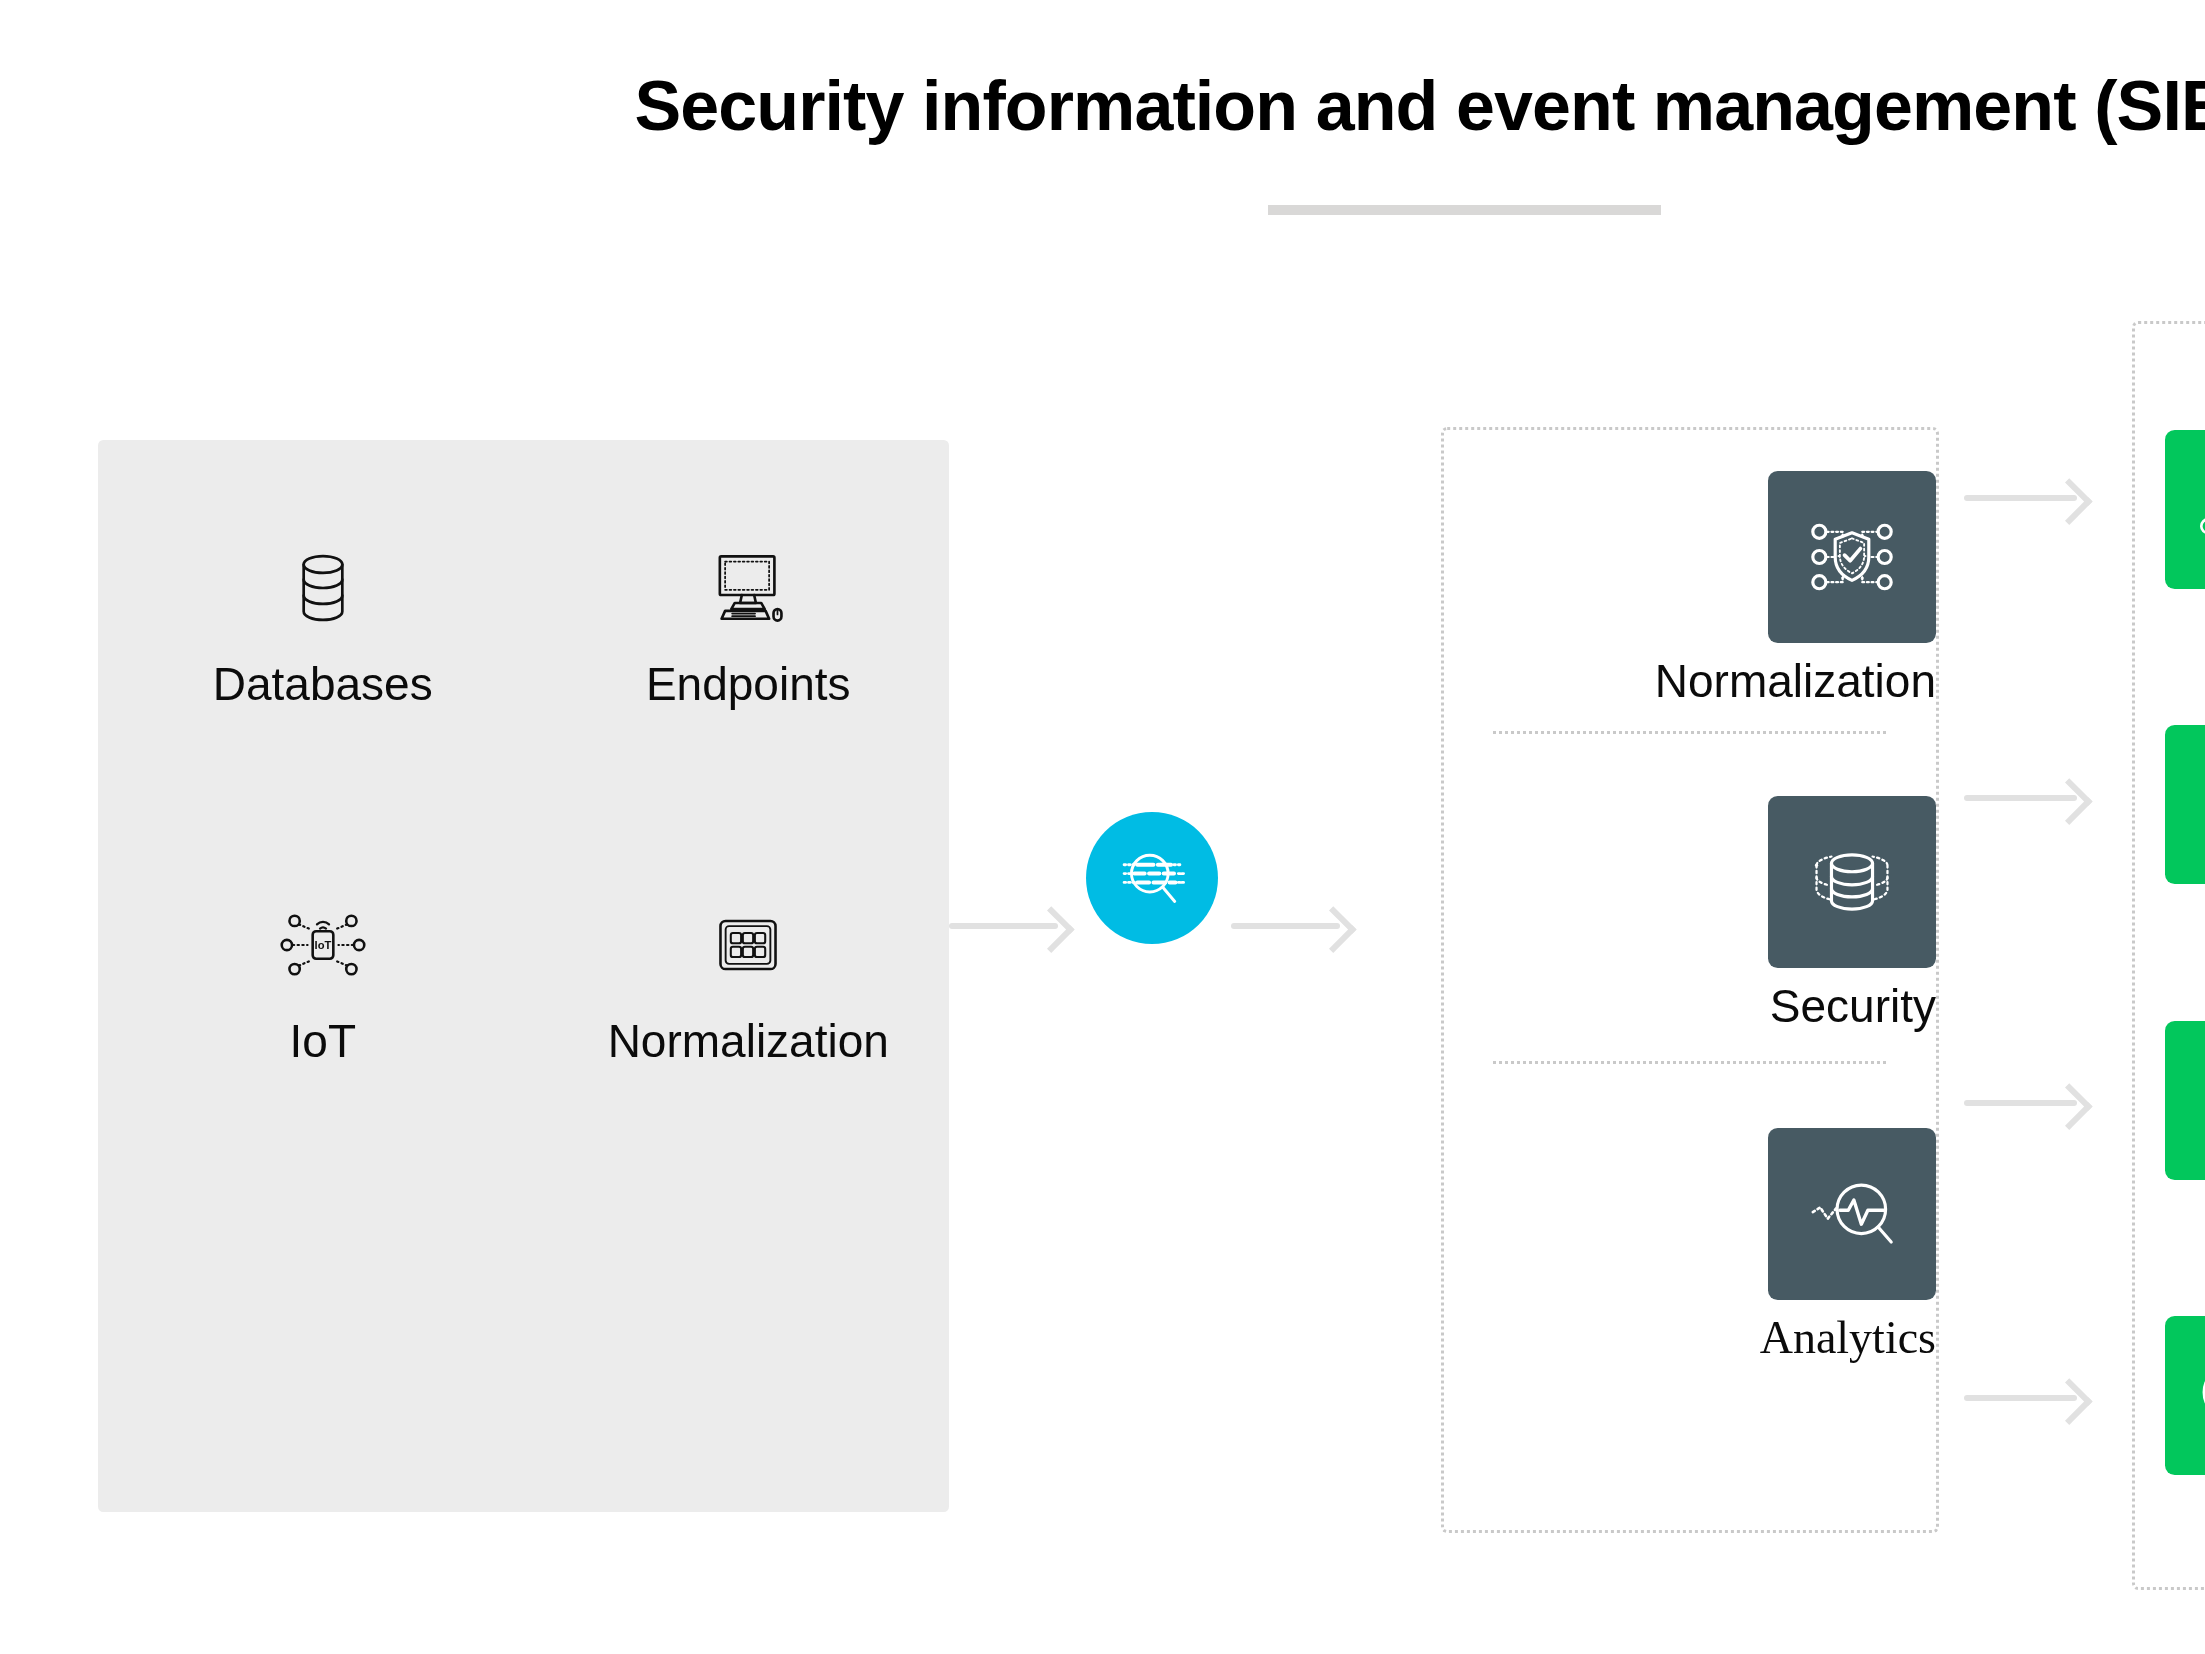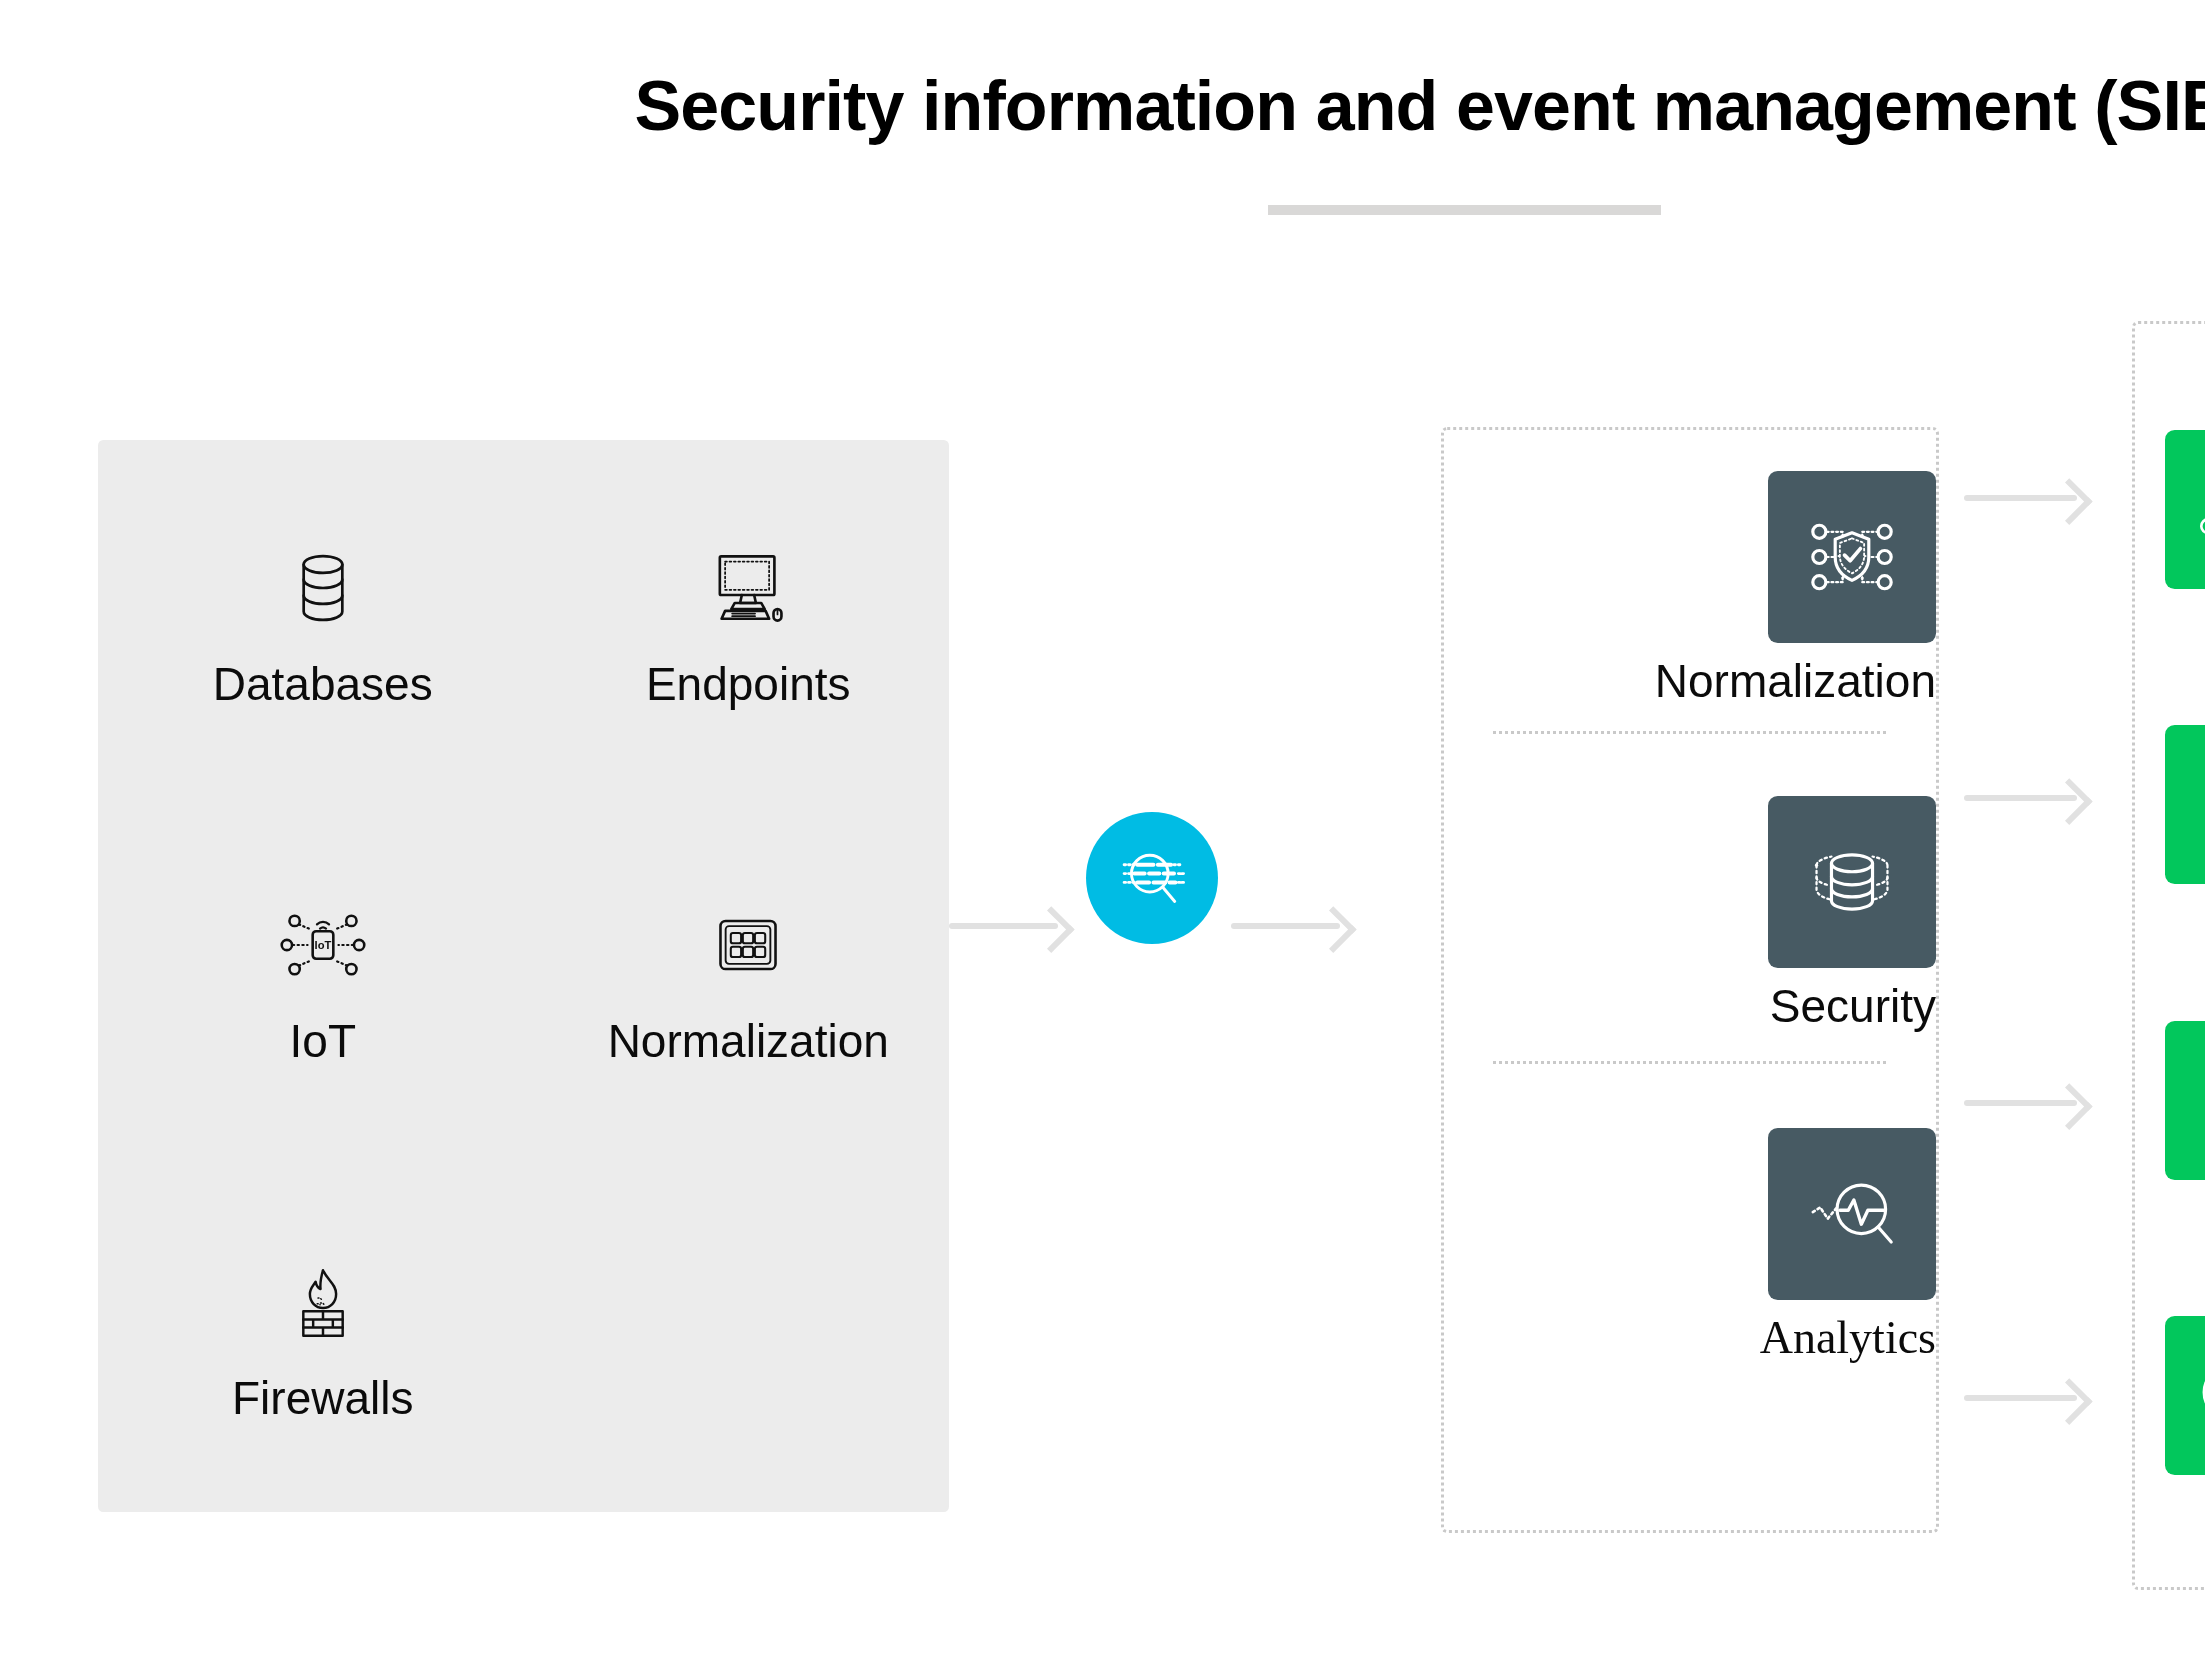--- a/index.html
+++ b/index.html
@@ -138,31 +138,20 @@
           <rect x="44" y="36" width="12" height="12" rx="2.5" stroke-width="2.4"></rect>
           <rect x="58" y="36" width="12" height="12" rx="2.5" stroke-width="2.4"></rect>
           <rect x="30" y="52" width="12" height="12" rx="2.5" stroke-width="2.4"></rect>
           <rect x="44" y="52" width="12" height="12" rx="2.5" stroke-width="2.4"></rect>
           <rect x="58" y="52" width="12" height="12" rx="2.5" stroke-width="2.4"></rect>
         </svg>
       </div>
       <div class="src-label">Normalization</div>
     </div>
 
-    <div class="src-cell">
-      <div class="src-ico">
-        <svg viewBox="0 0 100 100" width="82" height="82" fill="none" stroke="#111" stroke-width="3" stroke-linecap="round" stroke-linejoin="round">
-          <path d="M50 10c6 13 16 17 16 29 0 10-7 17-16 17s-16-7-16-17c0-7 4-10 7-15 1 6 4 8 6 9-1-9 1-16 3-23z"></path>
-          <path d="M44 44c1.5-.2 3 .4 4 1.5M47 50c1.5-.2 3 .3 4 1.4M43 51c1.3-.2 2.6.3 3.5 1.2" stroke-width="1.8" stroke-dasharray="1 2.4"></path>
-          <rect x="26" y="60" width="48" height="30"></rect>
-          <path d="M26 70h48M26 80h48M50 60v10M38 70v10M62 70v10M50 80v10"></path>
-        </svg>
-      </div>
-      <div class="src-label">Firewalls</div>
-    </div>
 
 
   </div>
 </div>
 
 <div class="arrow" style="left:949px;top:904px;width:128px;height:44px;">
   <div class="shaft" style="width:109px;"></div>
   <div class="head" style="left:86px;"></div>
 </div>
 

